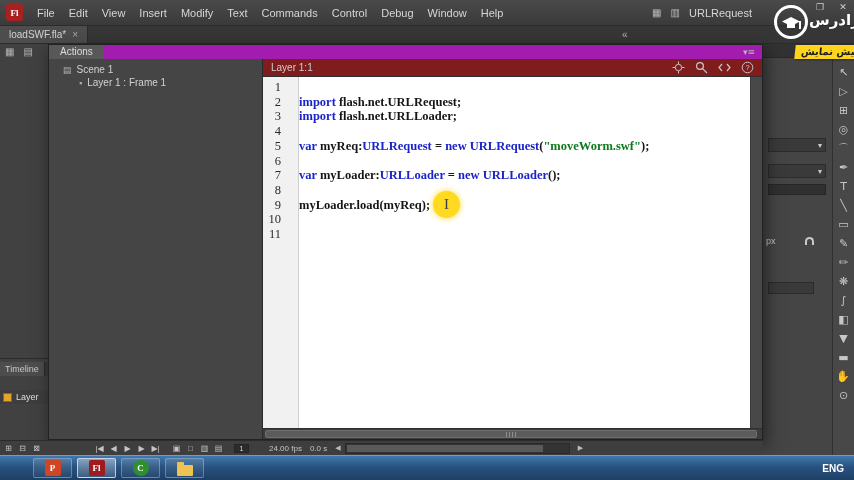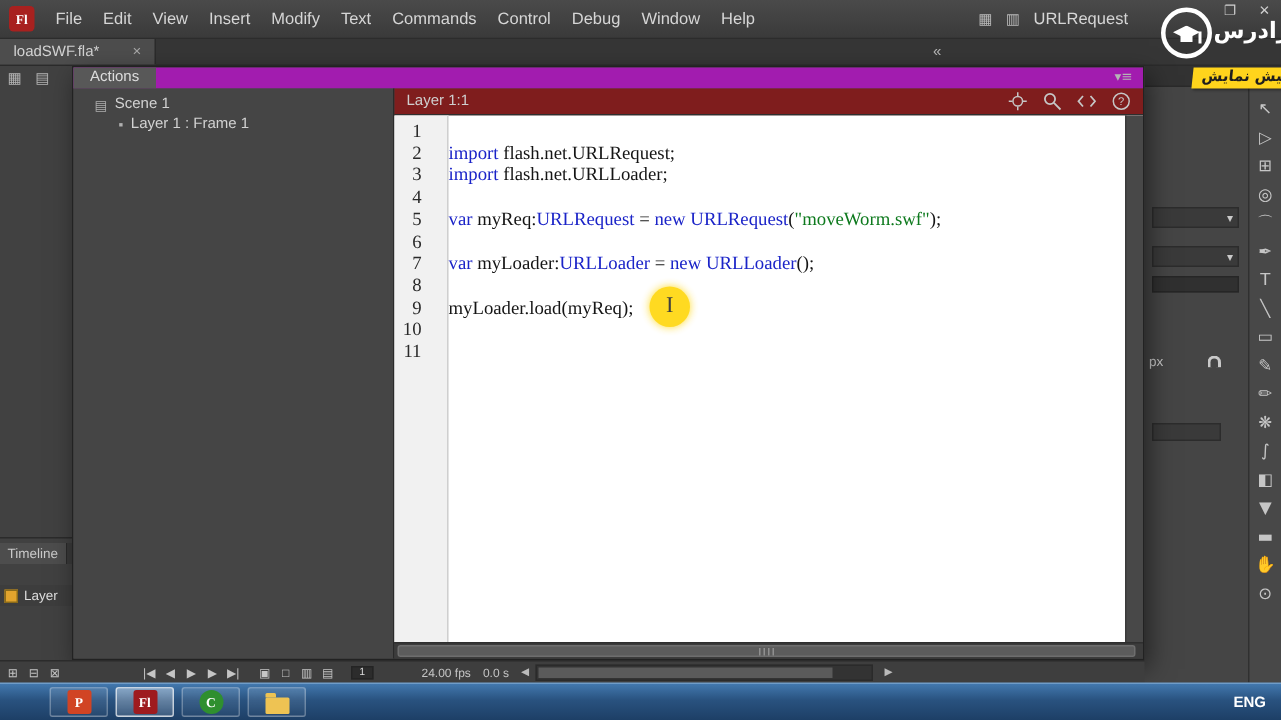--- a/index.html
+++ b/index.html
@@ -19,21 +19,21 @@
   .menu-bar { display: flex; }
   .menu-item { padding: 0 7px; font-size: 11px; color: #d6d6d6; line-height: 26px; }
   .tb-right { margin-left: auto; display: flex; align-items: center; gap: 9px; padding-right: 96px; }
   .tb-right .arr { color: #b8b8b8; font-size: 10px; }
   .workspace { font-size: 11px; color: #d6d6d6; }
   .win-controls { position: absolute; right: 4px; top: 1px; display: flex; gap: 9px; }
   .win-controls span { width: 14px; text-align: center; color: #cfcfcf; font-size: 9px; line-height: 13px; }
   
   .tabbar { position: absolute; left: 0; top: 26px; width: 854px; height: 18px;
     background: #363636; border-bottom: 1px solid #2b2b2b; display: flex; }
-  .doc-tab { height: 17px; display: flex; align-items: center; gap: 22px; padding: 0 9px;
+  .doc-tab { height: 17px; display: flex; align-items: center; gap: 6px; padding: 0 9px;
     background: #4d4d4d; border-right: 1px solid #2b2b2b; font-size: 10px; color: #d2d2d2; }
   .tab-close { color: #a8a8a8; font-size: 10px; }
   .collapse-btn { position: absolute; left: 622px; top: 0; line-height: 17px; font-size: 10px; color: #b5b5b5; }
   
   .left-base { position: absolute; left: 0; top: 44px; width: 48px; height: 411px; background: #414141; }
   .dock-icons { position: absolute; left: 5px; top: 46px; display: flex; gap: 9px; color: #b5b5b5; font-size: 10px; z-index: 2; }
   .left-divider { position: absolute; left: 0; top: 358px; width: 48px; height: 1px; background: #2b2b2b; z-index: 2; }
   .tl-tabs { position: absolute; left: 0; top: 362px; height: 14px; display: flex; z-index: 2; }
   .tl-tab { padding: 0 5px; font-size: 9px; line-height: 14px; color: #c9c9c9; background: #4d4d4d; border-right: 1px solid #2a2a2a; white-space: nowrap; }
   .tl-tab.inactive { background: #3a3a3a; }
@@ -70,21 +70,21 @@
   .sp-header { height: 18px; background: #7f1d1d; border-bottom: 1px solid #2f2f2f; display: flex;
     align-items: center; padding: 0 8px; font-size: 10px; color: #cfcfcf; flex: none; gap: 38px; }
   .sp-icons { margin-left: auto; display: flex; gap: 10px; align-items: center; }
   .sp-iconbtn { display: flex; align-items: center; }
   .code-wrap { flex: 1; background: #fff; display: flex; position: relative; min-height: 0; }
   .gutter-bg { position: absolute; left: 0; top: 0; bottom: 0; width: 36px; background: #f1f1f1; border-right: 1px solid #cfcfcf; }
   .code-lines { position: relative; flex: 1; padding-top: 3px; font-family: "Liberation Serif", serif;
     font-size: 12.5px; line-height: 14.7px; overflow: hidden; }
   .code-line { display: flex; }
   .ln { width: 27px; padding-right: 9px; text-align: right; color: #2a2a2a; flex: none; }
-  .ct { padding-left: 9px; white-space: pre; }
+  .ct { padding-left: 9px; white-space: pre; font-weight: bold; }
   .tok-kw, .tok-cls { color: #1b24c8; }
   .tok-str { color: #0e7a1e; }
   .tok-pl { color: #151515; }
   .vscroll { width: 12px; flex: none; background: #484848; border-left: 1px solid #3a3a3a; }
   .sp-status { height: 17px; flex: none; background: #4c4c4c; border-top: 1px solid #2f2f2f;
     font-size: 10px; color: #c9c9c9; line-height: 16px; padding-left: 8px; }
   .sp-hscroll { height: 11px; flex: none; background: #3c3c3c; border-top: 1px solid #2f2f2f; position: relative; }
   .hthumb { position: absolute; left: 2px; top: 1px; bottom: 1px; width: 492px; background: #5c5c5c;
     border: 1px solid #6e6e6e; border-radius: 2px; display: flex; align-items: center; justify-content: center; gap: 2px; }
   .hthumb i { width: 1px; height: 5px; background: #8f8f8f; display: block; }
@@ -96,21 +96,21 @@
   
   .bottom-bar { position: absolute; left: 0; top: 440px; width: 763px; height: 15px; background: #3e3e3e;
     border-top: 1px solid #2b2b2b; display: flex; align-items: center; padding-left: 3px;
     font-size: 8px; color: #c5c5c5; z-index: 11; }
   .bb-group { display: flex; gap: 3px; }
   .bb-group.pb { margin-left: 52px; }
   .bb-group.on { margin-left: 10px; }
   .bb-btn { min-width: 11px; text-align: center; font-size: 8px; color: #c5c5c5; }
   .bb-field { margin-left: 10px; width: 15px; height: 9px; background: #2c2c2c; border: 1px solid #242424;
     color: #ddd; font-size: 7px; text-align: center; line-height: 7px; }
-  .bb-fps { margin-left: 32px; }
+  .bb-fps { margin-left: 20px; }
   .bb-time { margin-left: 8px; }
   .bb-arrow { margin-left: 8px; font-size: 7px; color: #bbb; }
   .bb-scroll { position: relative; width: 225px; height: 11px; background: #333; border: 1px solid #2a2a2a; margin-left: 4px; }
   .bb-sthumb { position: absolute; left: 1px; top: 1px; bottom: 1px; width: 196px; background: #5a5a5a; }
   
   .taskbar { position: absolute; left: 0; top: 455px; width: 854px; height: 25px; z-index: 40;
     background: linear-gradient(#4278ae, #29527f 45%, #1d3f66); border-top: 1px solid #6f9cc8;
     display: flex; align-items: center; padding-left: 33px; }
   .tb-apps { display: flex; gap: 5px; }
   .tb-app { width: 39px; height: 20px; border-radius: 2px; border: 1px solid rgba(255,255,255,.28);

